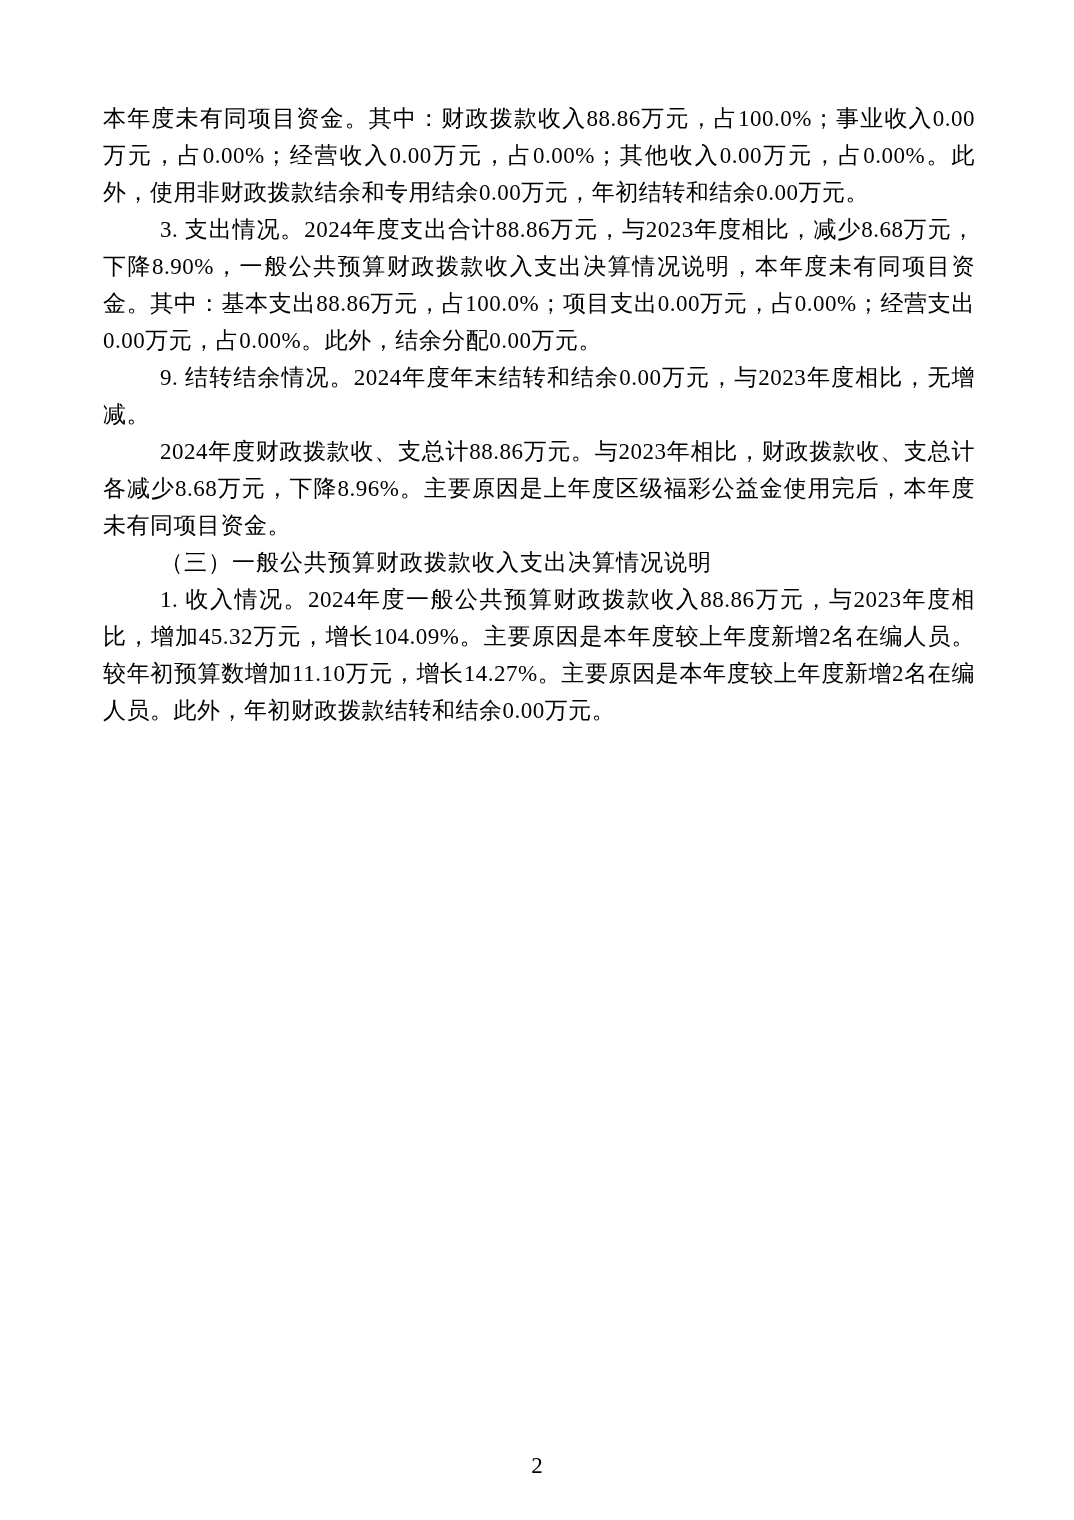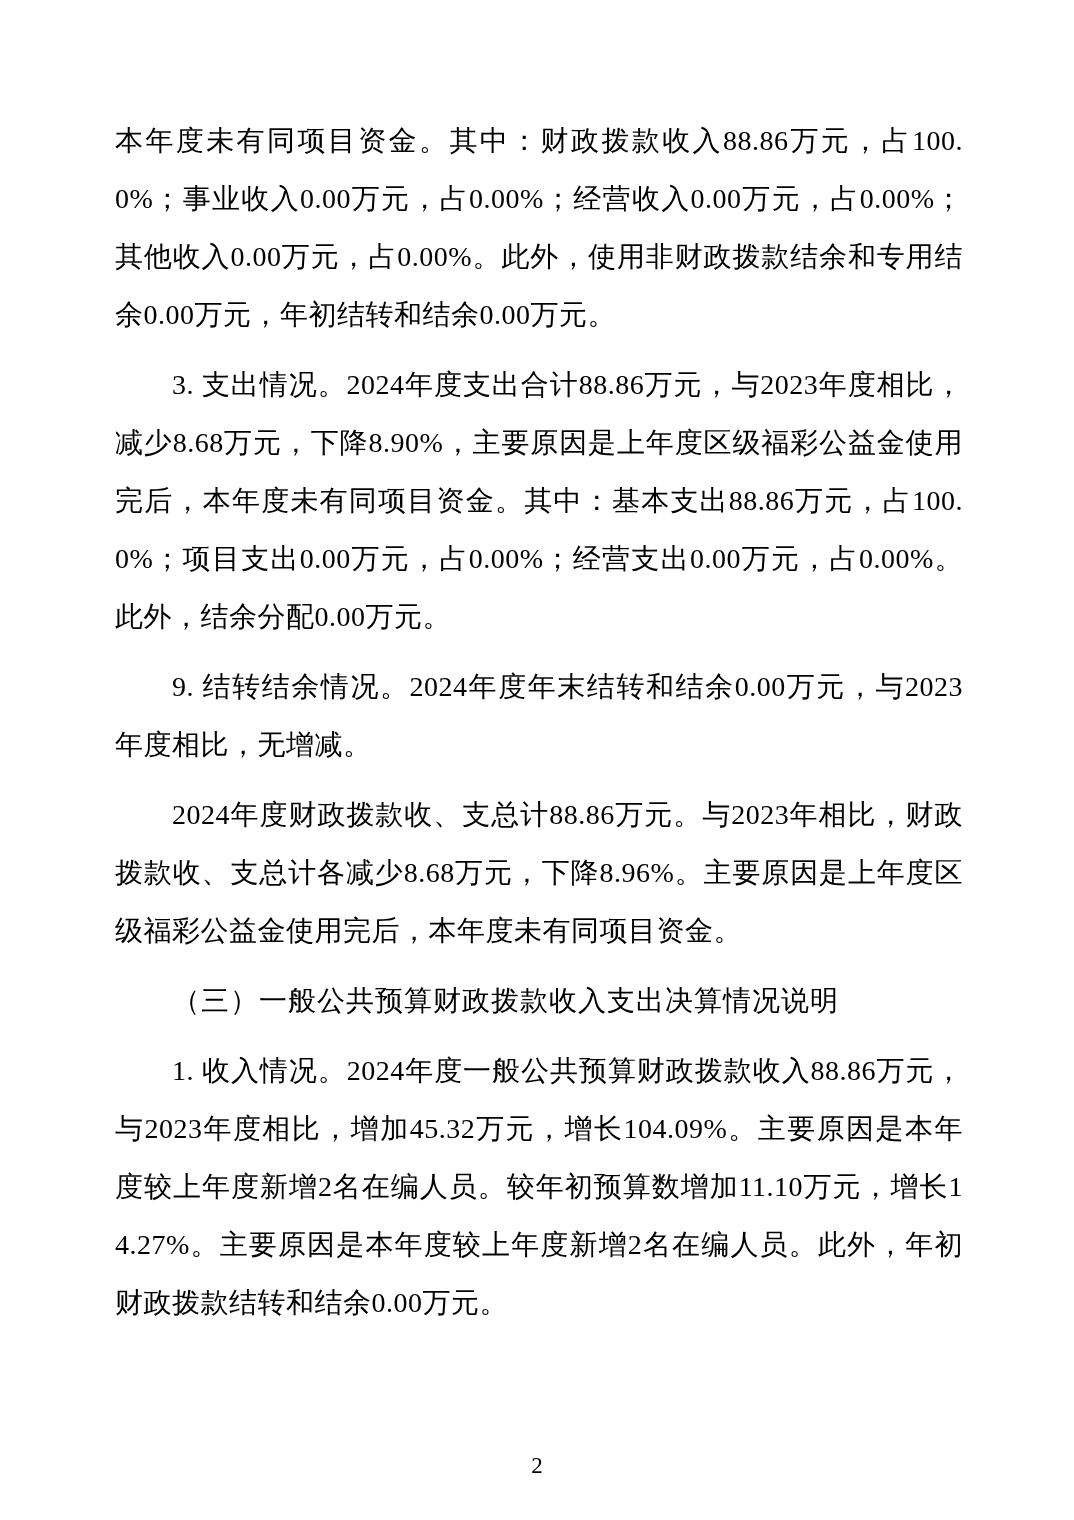--- a/index.html
+++ b/index.html
@@ -16,24 +16,24 @@
     font-family: "Liberation Serif", "DejaVu Serif", serif;
     color: #000000;
   }
   .content {
     position: absolute;
     left: 103px;
     top: 100px;
     width: 872px;
   }
   .para {
-    margin: 12px;
+    margin: 0;
     padding: 0;
-    font-size: 28px;
-    line-height: 58px;
+    font-size: 23px;
+    line-height: 37px;
     text-align: justify;
     text-justify: inter-character;
     word-break: break-all;
     letter-spacing: 0.5px;
   }
   .para.indent {
     text-indent: 57px;
   }
   .lead {
     font-weight: 400;
@@ -54,21 +54,21 @@
   }
 </style>
 </head>
 <body>
 
 <div class="page">
   <div class="content">
 
     <p class="para"><span>本年度未有同项目资金。其中：财政拨款收入88.86万元，占100.0%；事业收入0.00万元，占0.00%；经营收入0.00万元，占0.00%；其他收入0.00万元，占0.00%。此外，使用非财政拨款结余和专用结余0.00万元，年初结转和结余0.00万元。</span></p>
 
-    <p class="para indent"><span class="lead">3. 支出情况。</span><span>2024年度支出合计88.86万元，与2023年度相比，减少8.68万元，下降8.90%，主要原因是上年度区级福彩公益金使用完后，本年度未有同项目资金。其中：基本支出88.86万元，占100.0%；项目支出0.00万元，占0.00%；经营支出0.00万元，占0.00%。此外，结余分配0.00万元。</span></p>
+    <p class="para indent"><span class="lead">3. 支出情况。</span><span>2024年度支出合计88.86万元，与2023年度相比，减少8.68万元，下降8.90%，一般公共预算财政拨款收入支出决算情况说明，本年度未有同项目资金。其中：基本支出88.86万元，占100.0%；项目支出0.00万元，占0.00%；经营支出0.00万元，占0.00%。此外，结余分配0.00万元。</span></p>
 
     <p class="para indent"><span class="lead">9. 结转结余情况。</span><span>2024年度年末结转和结余0.00万元，与2023年度相比，无增减。</span></p>
 
 
     <p class="para indent"><span>2024年度财政拨款收、支总计88.86万元。与2023年相比，财政拨款收、支总计各减少8.68万元，下降8.96%。主要原因是上年度区级福彩公益金使用完后，本年度未有同项目资金。</span></p>
 
     <p class="para indent heading"><span class="lead">（三）一般公共预算财政拨款收入支出决算情况说明</span></p>
 
     <p class="para indent"><span class="lead">1. 收入情况。</span><span>2024年度一般公共预算财政拨款收入88.86万元，与2023年度相比，增加45.32万元，增长104.09%。主要原因是本年度较上年度新增2名在编人员。较年初预算数增加11.10万元，增长14.27%。主要原因是本年度较上年度新增2名在编人员。此外，年初财政拨款结转和结余0.00万元。</span></p>
 

